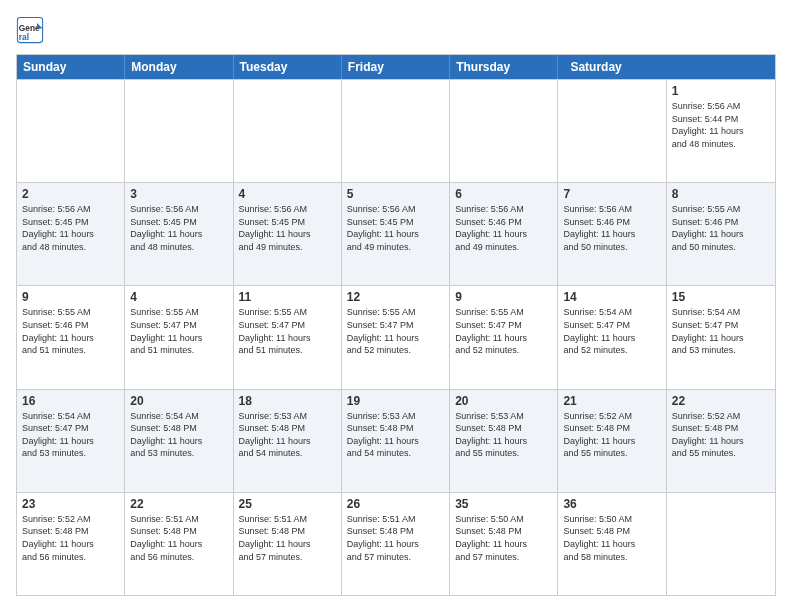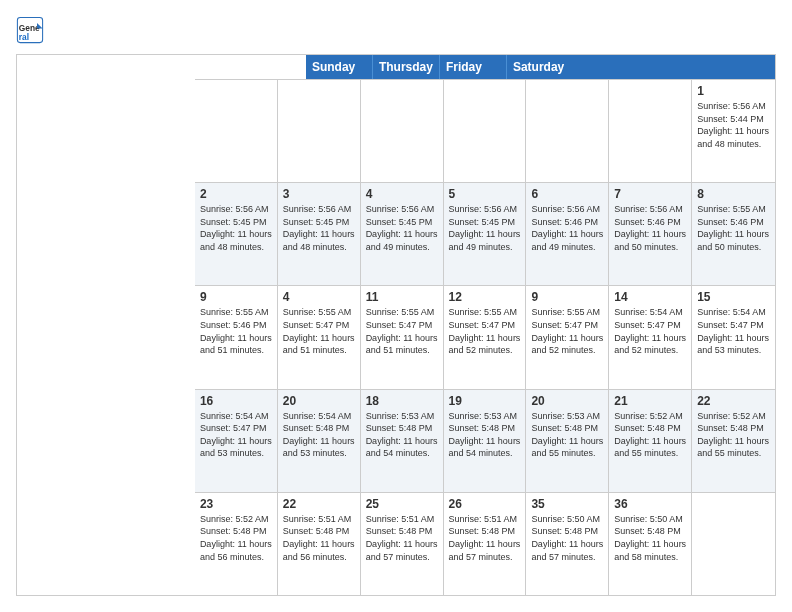--- a/index.html
+++ b/index.html
@@ -51,35 +51,34 @@
     }
     .location {
       font-size: 14px;
       color: #555;
     }
     .calendar {
       flex: 1;
       display: flex;
       flex-direction: column;
       border: 1px solid #ccc;
-      align-items: flex-end;
     }
     .cal-header {
       display: grid;
       grid-template-columns: repeat(7, 1fr);
       background: #2a6fbb;
     }
     .cal-header-cell {
       color: #fff;
       font-size: 12px;
       font-weight: bold;
       padding: 5px 6px;
       border-right: 1px solid #4a8fd4;
     }
-    .cal-header-cell:last-child { border-right: none; }
+    .cal-header-cell:last-child { border-right: none; margin-left: 6px; }
     .cal-body {
       flex: 1;
       display: flex;
       flex-direction: column;
     }
     .cal-row {
       display: grid;
       grid-template-columns: repeat(7, 1fr);
       flex: 1;
       border-top: 1px solid #ccc;
@@ -128,22 +127,24 @@
     </div>
     <div class="title-block">
       <div class="month-year"></div>
       <div class="location"></div>
     </div>
   </div>
 
   <div class="calendar">
     <div class="cal-header">
     <div class="cal-header-cell">Sunday</div>
+        <div class="cal-header-cell">Monday</div>
+        <div class="cal-header-cell">Tuesday</div>
+        <div class="cal-header-cell">Friday</div>
         <div class="cal-header-cell">Thursday</div>
-        <div class="cal-header-cell">Friday</div>
         <div class="cal-header-cell">Saturday</div>
       </div>
     <div class="cal-body">
     <div class="cal-row">
           <div class="cal-cell"></div>
           <div class="cal-cell"></div>
           <div class="cal-cell"></div>
           <div class="cal-cell"></div>
           <div class="cal-cell"></div>
           <div class="cal-cell"></div>

